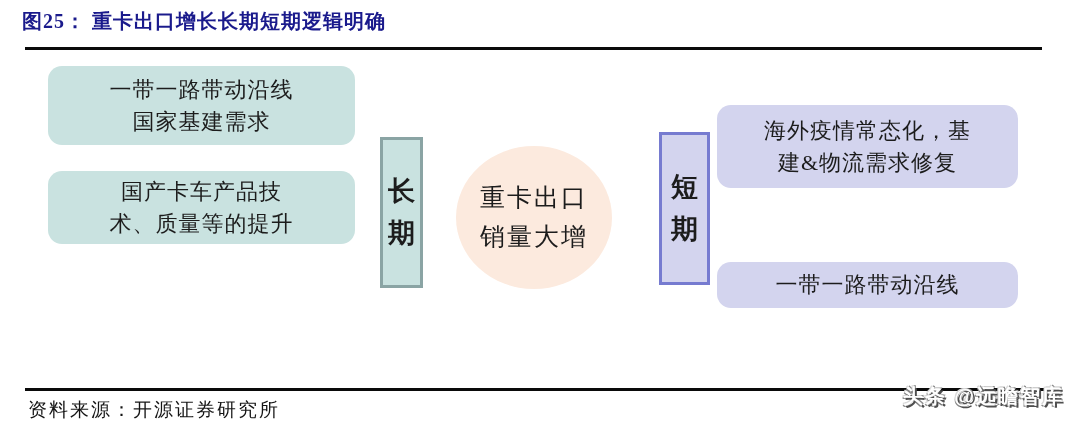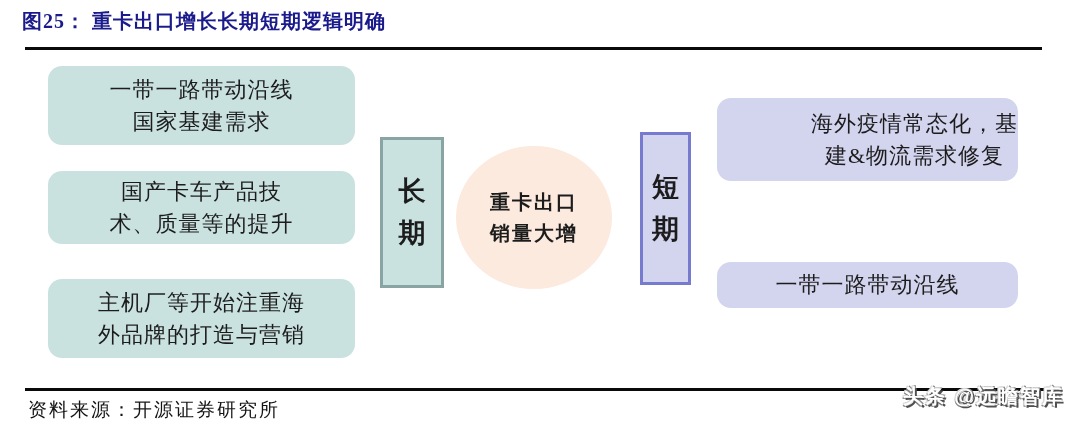--- a/index.html
+++ b/index.html
@@ -56,49 +56,49 @@
   }
   .purple-box {
     background: #d3d4ee;
     border-radius: 14px;
     left: 717px;
     width: 301px;
   }
   .left-box-1 { top: 66px;  height: 79px; }
   .left-box-2 { top: 171px; height: 73px; }
   .left-box-3 { top: 279px; height: 79px; }
-  .right-box-1 { top: 98px; height: 83px; justify-content: flex-end; }
+  .right-box-1 { top: 105px; height: 83px; }
   .right-box-2 { top: 262px; height: 46px; }
 
   .vertical-label {
     font-size: 27px;
     font-weight: 600;
     line-height: 1.55;
     letter-spacing: 0;
     width: 1.1em;
     word-break: break-all;
   }
   .long-term-box {
-    left: 380px; top: 137px; width: 64px; height: 151px;
+    left: 380px; top: 137px; width: 43px; height: 151px;
     background: #c9e2e0;
     border: 3px solid #8aa4a4;
   }
   .short-term-box {
-    left: 640px; top: 132px; width: 51px; height: 153px;
+    left: 659px; top: 132px; width: 51px; height: 153px;
     background: #d3d4ee;
     border: 3px solid #767bd0;
   }
   .center-circle {
     left: 456px; top: 146px; width: 156px; height: 143px;
     background: #fceade;
     border-radius: 50%;
   }
   .circle-text {
-    font-size: 20px;
-    font-weight: 700;
+    font-size: 25px;
+    font-weight: 400;
     line-height: 1.55;
     white-space: pre-line;
     letter-spacing: 2px;
   }
   .source-note {
     position: absolute;
     left: 28px;
     top: 397px;
     font-size: 19px;
     color: #141414;
@@ -127,24 +127,20 @@
   <div class="rule rule-top"></div>
 
   <div class="node teal-box left-box-1">
     <span class="box-text">一带一路带动沿线
 国家基建需求</span>
   </div>
   <div class="node teal-box left-box-2">
     <span class="box-text">国产卡车产品技
 术、质量等的提升</span>
   </div>
-  <div class="node teal-box left-box-3">
-    <span class="box-text">主机厂等开始注重海
-外品牌的打造与营销</span>
-  </div>
 
   <div class="node long-term-box">
     <span class="vertical-label">长期</span>
   </div>
 
   <div class="node center-circle">
     <span class="circle-text">重卡出口
 销量大增</span>
   </div>
 

